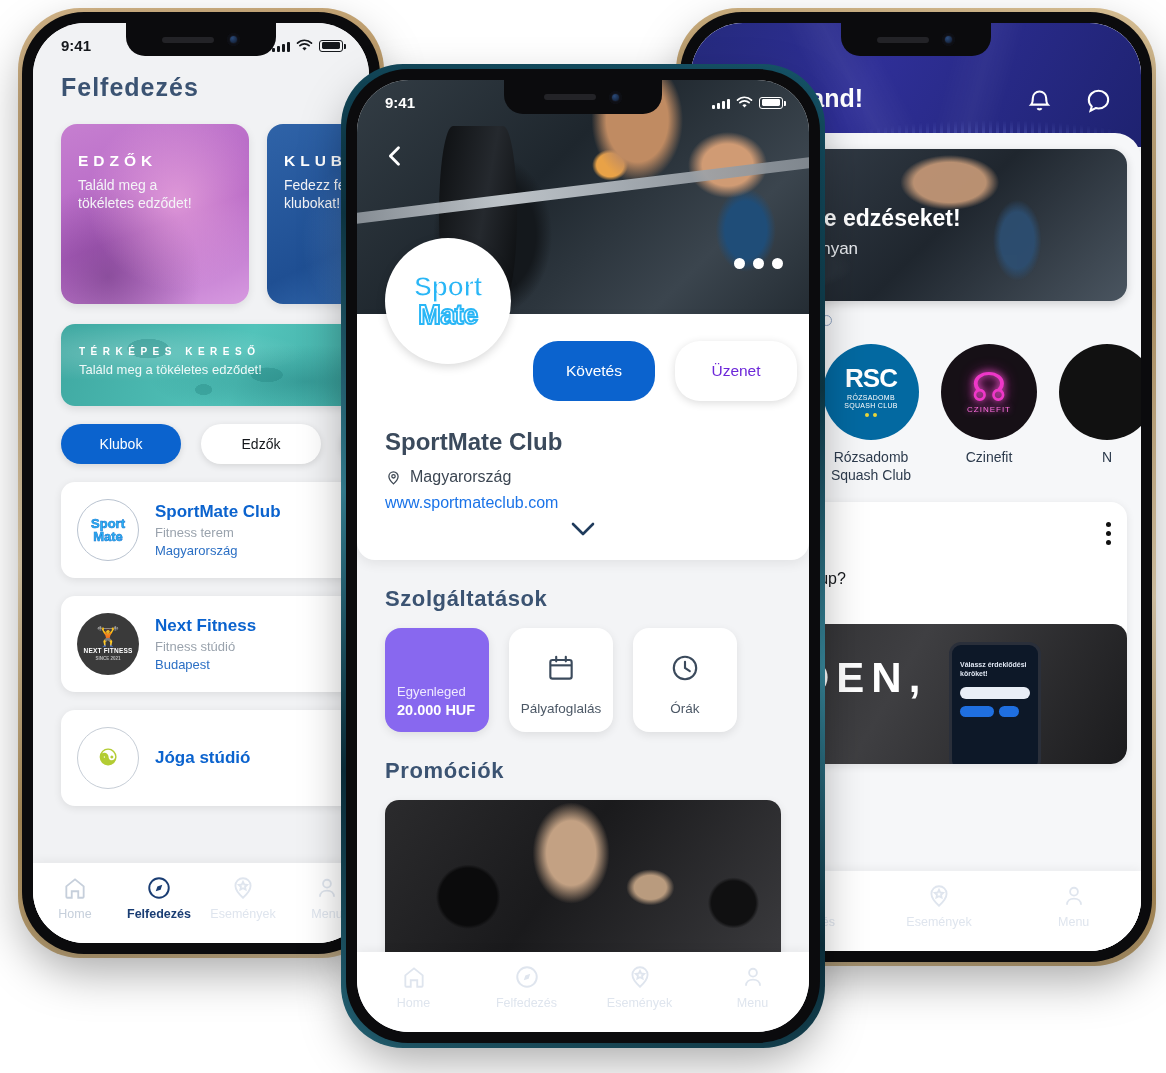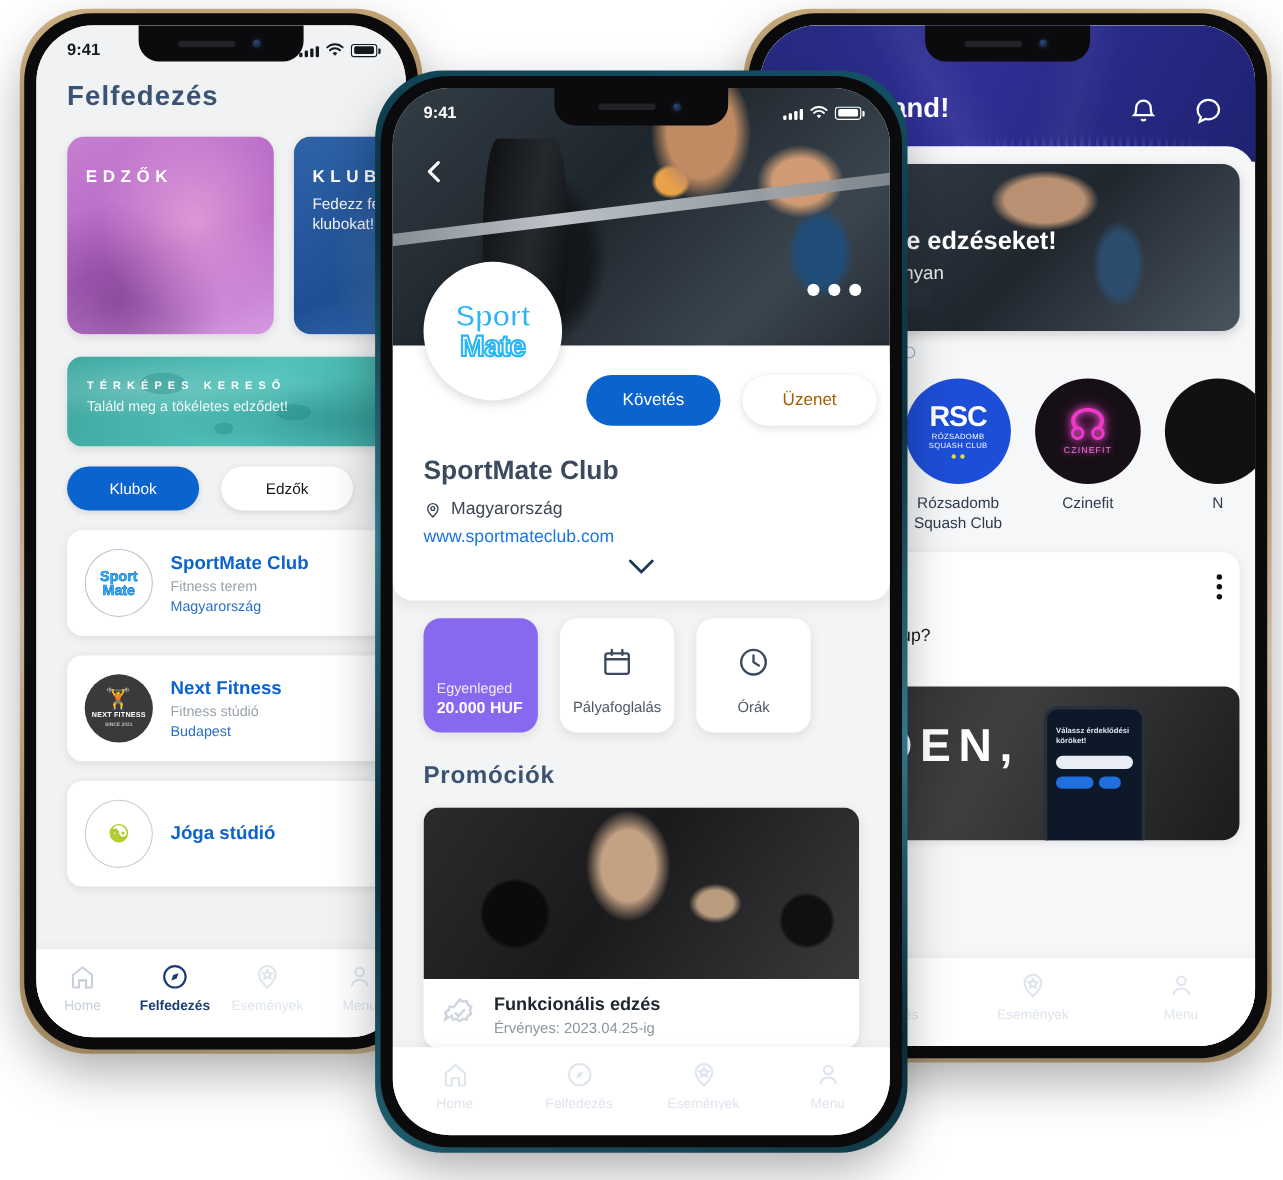--- a/index.html
+++ b/index.html
@@ -170,21 +170,21 @@
   .dots i.on { background:#0b63ce; border-color:#0b63ce; }
 
   .logos { display:flex; gap:22px; padding:18px 0 0 14px; }
   .logo-cell { width:96px; flex:0 0 auto; text-align:center; }
   .logo-circ { width:96px; height:96px; border-radius:50%; overflow:hidden;
     display:flex; align-items:center; justify-content:center; flex-direction:column;
     background:#111; color:#fff; }
   .logo-circ.fm{background:#1c1c1c}
   .logo-circ.fm .m{color:#c9e04a;font-size:30px;font-weight:bold;font-style:italic;line-height:.9}
   .logo-circ.fm .s{font-size:8px;color:#e7e7e7;letter-spacing:.5px;margin-top:2px}
-  .logo-circ.rsc{background:#1d4ed8}
+  .logo-circ.rsc{background:#0369a1}
   .logo-circ.rsc .m{font-size:26px;font-weight:bold;letter-spacing:-1px;line-height:.9}
   .logo-circ.rsc .s{font-size:7px;line-height:1.15;margin-top:3px;letter-spacing:.3px}
   .logo-circ.rsc .d{display:flex;gap:4px;margin-top:3px}
   .logo-circ.rsc .d i{width:4px;height:4px;border-radius:50%;background:#e8d53a;display:block}
   .logo-circ.cz{background:#161016}
   .logo-circ.cz .kb{font-size:40px;color:#ef37c8;line-height:.85;
     text-shadow:0 0 7px #ff5fdc,0 0 14px #c61fa0;}
   .logo-circ.cz .s{font-size:8px;color:#ff6fe0;margin-top:1px;letter-spacing:1px;
     text-shadow:0 0 6px #ff5fdc;}
   .logo-name { font-size:14px; color:#2d3b4d; margin-top:9px; line-height:1.25; }
@@ -243,24 +243,24 @@
   .prof-card { position:relative; margin-top:-16px; background:#fff;
     border-bottom-left-radius:18px; border-bottom-right-radius:18px;
     padding:0 0 20px 0; box-shadow:0 4px 12px rgba(0,0,0,.07); }
   .prof-avatar { position:absolute; left:28px; top:-76px; width:126px; height:126px;
     border-radius:50%; background:#fff; box-shadow:0 3px 10px rgba(0,0,0,.15);
     display:flex; flex-direction:column; align-items:center; justify-content:center; }
   .prof-avatar .l1,.prof-avatar .l2 { font-size:27px; font-weight:bold; color:#29b6f6;
     -webkit-text-stroke:1.2px #fff; line-height:1.04; letter-spacing:-.5px; }
   .prof-avatar .l2 { color:#fff; -webkit-text-stroke:2px #29b6f6; }
   .prof-actions { display:flex; gap:20px; padding:27px 0 0 176px; }
-  .btn { height:46px; border-radius:25px; display:flex; align-items:center;
+  .btn { height:60px; border-radius:25px; display:flex; align-items:center;
     justify-content:center; font-size:15.5px; padding:0 30px; flex:0 0 auto; }
   .btn.primary { background:#0b63ce; color:#fff; min-width:122px; }
-  .btn.ghost { background:#fff; color:#a16207; min-width:122px;
+  .btn.ghost { background:#fff; color:#6d28d9; min-width:122px;
     box-shadow:0 2px 8px rgba(0,0,0,.14); }
   .prof-name { font-size:24px; font-weight:bold; color:#3b4a5c; padding:27px 0 0 28px; }
   .prof-loc { display:flex; align-items:center; gap:8px; padding:12px 0 0 28px;
     font-size:16px; color:#3c4652; }
   .prof-url { padding:8px 0 0 28px; font-size:16px; color:#1a73e8; }
   .chev { display:flex; justify-content:center; padding-top:6px; color:#1f3b5c; }
 
   .sec-title { font-size:22px; font-weight:bold; color:#3b5372; letter-spacing:.6px;
     padding:26px 0 0 28px; }
   .svc-row { display:flex; gap:20px; padding:16px 0 0 28px; }
@@ -324,20 +324,22 @@
         </span>
       </div>
 
       <div class="discover">
         <div class="disc-title">Felfedezés</div>
 
         <div class="disc-cards">
           <div class="disc-card coaches">
             <div class="ct">
               <div class="ch">EDZŐK</div>
+              <div class="cs" style="white-space:pre-line">Találd meg a
+tökéletes edződet!</div>
             </div>
           </div>
           <div class="disc-card clubs">
             <div class="ct">
               <div class="ch">KLUBOK</div>
               <div class="cs" style="white-space:pre-line">Fedezz fel
 klubokat!</div>
             </div>
           </div>
         </div>
@@ -606,20 +608,21 @@
             <span>Magyarország</span>
           </div>
           <div class="prof-url">www.sportmateclub.com</div>
           <div class="chev">
             <svg width="34" height="22" viewBox="0 0 34 22" fill="none" stroke="currentColor" stroke-width="2.6" stroke-linecap="round" stroke-linejoin="round">
               <path d="M7 6 17 16 27 6"></path>
             </svg>
           </div>
         </div>
 
+        <div class="sec-title">Szolgáltatások</div>
         <div class="svc-row">
           <div class="svc bal">
             <span class="bl1">Egyenleged</span>
             <span class="bl2">20.000 HUF</span>
           </div>
           <div class="svc">
             <span class="ic">
               <svg width="32" height="32" viewBox="0 0 24 24" fill="none" stroke="currentColor" stroke-width="1.6">
                 <rect x="4" y="6" width="16" height="14" rx="1.6"></rect>
                   <path d="M4 10h16"></path>

